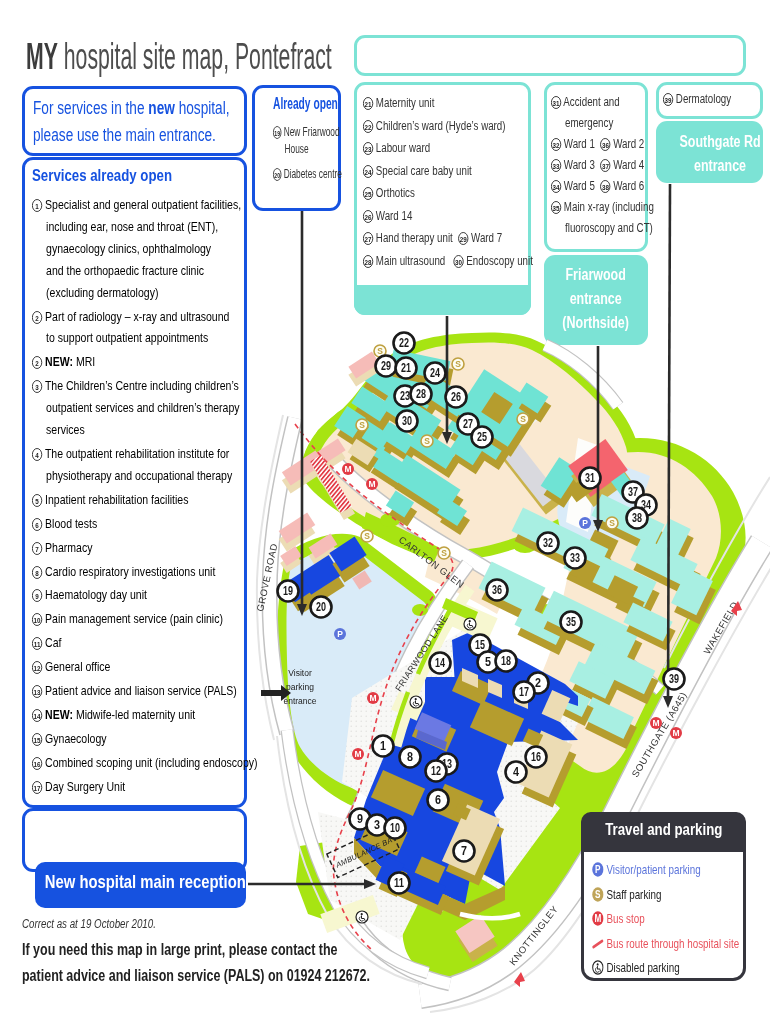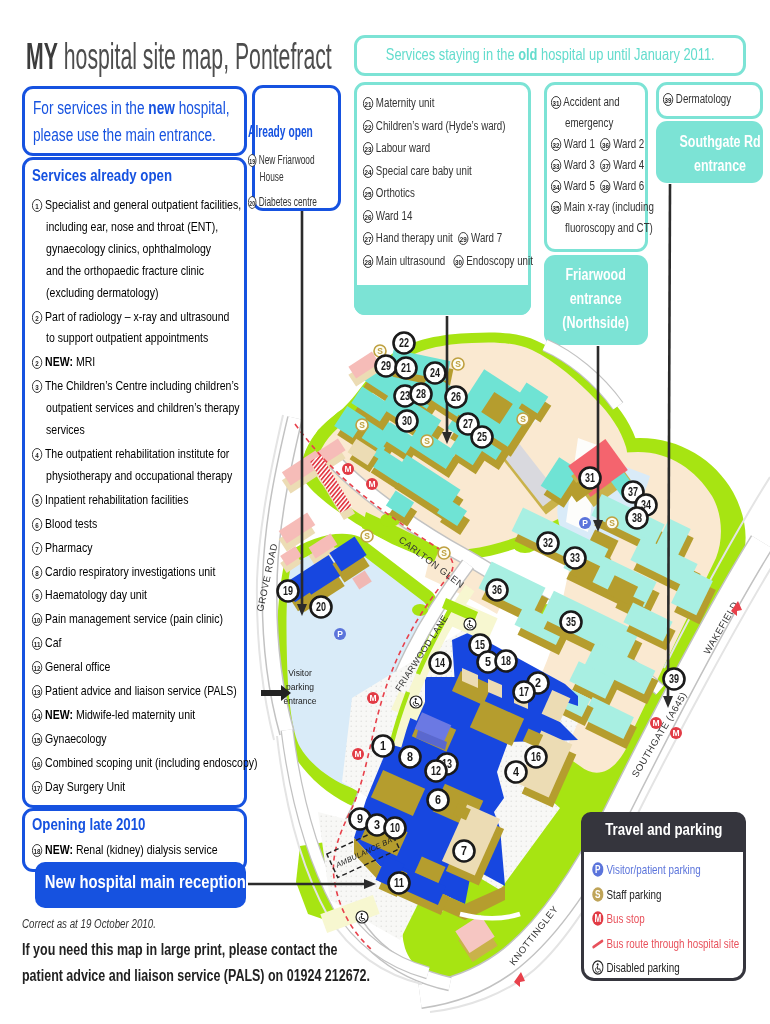--- a/index.html
+++ b/index.html
@@ -50,45 +50,36 @@
           <div style="margin-bottom:2px;"><span class="num">13</span> Patient advice and liaison service (PALS)</div>
           <div style="margin-bottom:2px;"><span class="num">14</span> <b>NEW:</b> Midwife-led maternity unit</div>
           <div style="margin-bottom:2px;"><span class="num">15</span> Gynaecology</div>
           <div style="margin-bottom:2px;"><span class="num">16</span> Combined scoping unit (including endoscopy)</div>
           <div style="margin-bottom:2px;"><span class="num">17</span> Day Surgery Unit</div>
         </div>
   </div>
 </div>
 
 <div class="bluebox" style="left:22px;top:808px;width:225px;height:64px;"></div>
-<div class="abs" style="left:32px;top:815px;width:277px;">
-  <div class="cx">
-    <div class="blue" style="font-size:17px;font-weight:bold;">Opening late 2010</div>
-    <div style="font-size:13.5px;line-height:21px;margin-top:4px;"><span class="num">18</span> <b>NEW:</b> Renal (kidney) dialysis service</div>
-  </div>
-</div>
 
 <div class="abs" style="left:35px;top:862px;width:211px;height:46px;background:#1652e0;border-radius:10px;"></div>
 <div class="abs" style="left:35px;top:871px;width:211px;text-align:right;">
   <div class="cxc" style="color:#fff;font-weight:bold;font-size:19px;transform-origin:50% 0;">New hospital main reception</div>
 </div>
 
 <div class="bluebox" style="left:252px;top:85px;width:89px;height:126px;"></div>
-<div class="abs" style="left:248px;top:95px;width:100px;margin-top:28px;">
+<div class="abs" style="left:273px;top:95px;width:100px;">
   <div style="transform:scaleX(0.64);transform-origin:0 0;width:156%;">
     <div class="blue" style="font-size:16px;font-weight:bold;margin-bottom:10px;">Already open</div>
     <div style="font-size:13px;line-height:17px;color:#333;"><span class="num">19</span> New Friarwood<br><span style="margin-left:18px;">House</span></div>
     <div style="font-size:13px;line-height:17px;color:#333;margin-top:8px;"><span class="num">20</span> Diabetes centre</div>
   </div>
 </div>
 
 <div class="tealbox" style="left:354px;top:35px;width:392px;height:41px;"></div>
-<div class="abs" style="left:354px;top:45px;width:392px;text-align:center;">
-  <div class="cxc" style="color:#63dccd;font-size:16.5px;white-space:nowrap;">Services staying in the <b>old</b> hospital up until January 2011.</div>
-</div>
 
 <div class="tealbox" style="left:354px;top:82px;width:177px;height:233px;"></div>
 <div class="abs" style="left:363px;top:92px;width:210px;">
   <div class="cx" id="list21" style="font-size:12.5px;line-height:22.5px;color:#333;">
         <div><span class="num">21</span> Maternity unit</div>
         <div><span class="num">22</span> Children’s ward (Hyde’s ward)</div>
         <div><span class="num">23</span> Labour ward</div>
         <div><span class="num">24</span> Special care baby unit</div>
         <div><span class="num">25</span> Orthotics</div>
         <div><span class="num">26</span> Ward 14</div>

